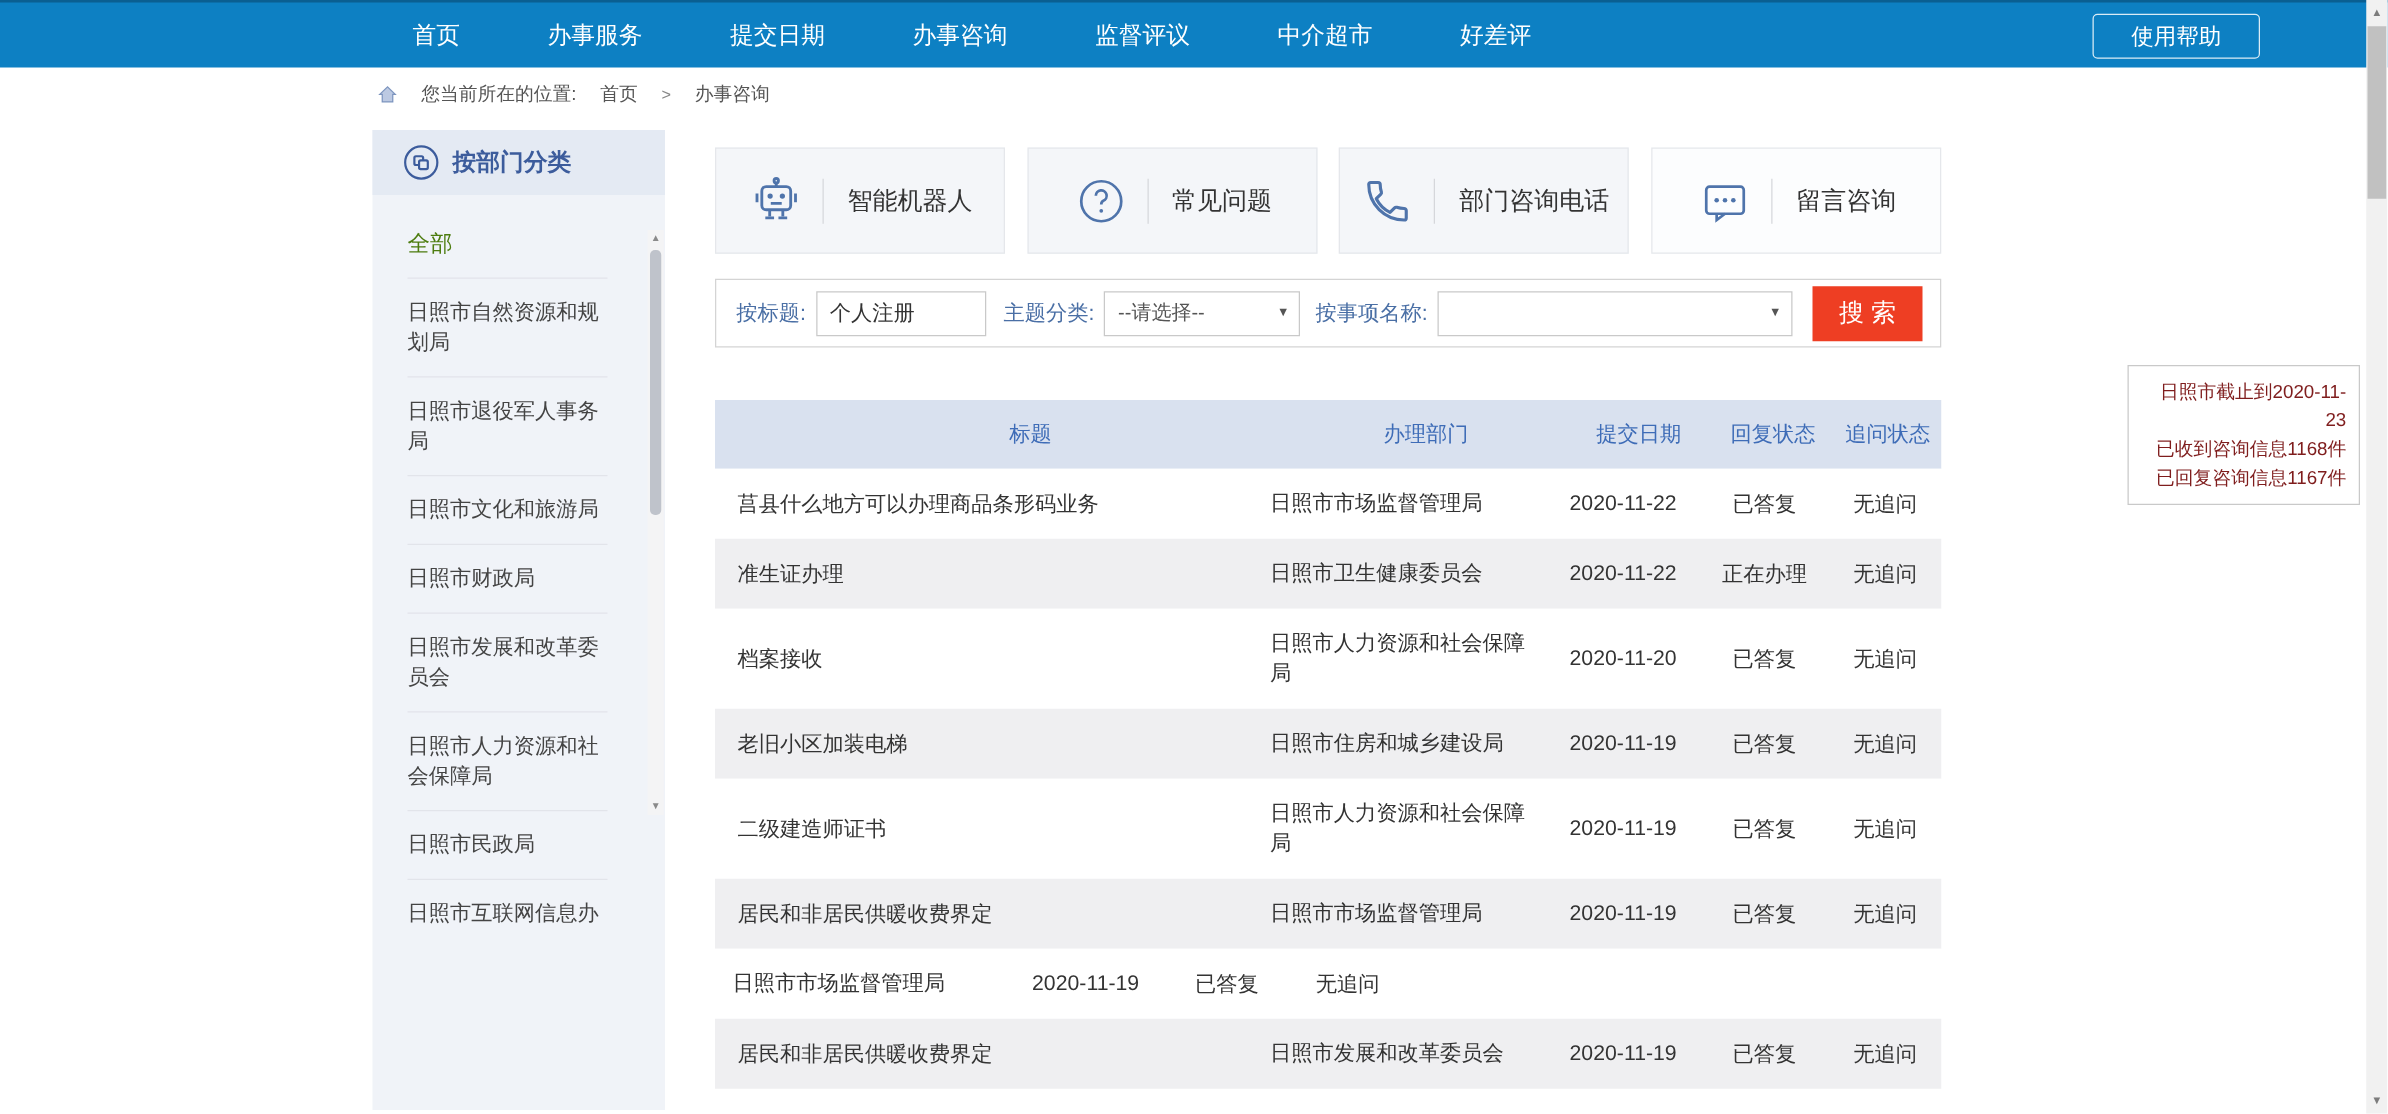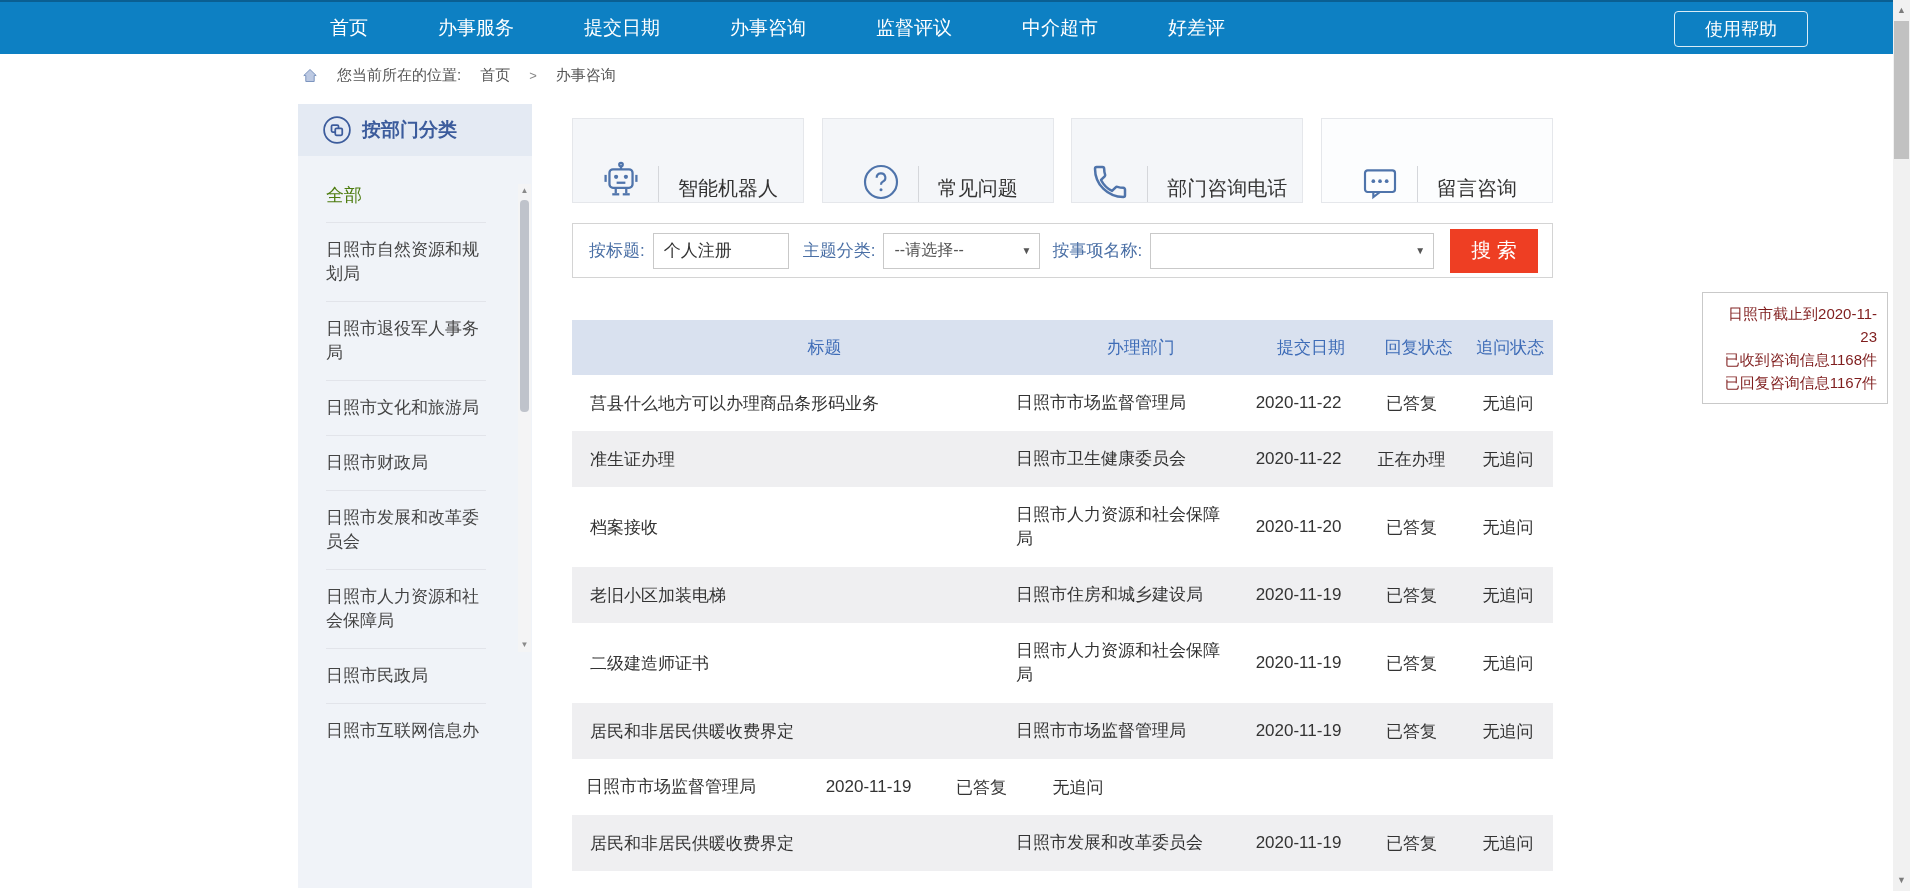--- a/index.html
+++ b/index.html
@@ -32,21 +32,21 @@
   .side-list li.active { color:#4d7c0f; font-size:18px; }
   .side-scrollbar { position:absolute; top:80px; right:1px; width:13px; height:468px; background:#f4f4f5; }
   .sb-arrow { position:absolute; left:0; width:13px; height:14px; font-size:8px; color:#8a8a8a;
     text-align:center; line-height:14px; cursor:pointer; }
   .sb-up { top:0; } .sb-down { bottom:0; }
   .sb-thumb { position:absolute; top:16px; left:2px; width:9px; height:212px; background:#bfc3cb; border-radius:4px; cursor:pointer; }
   
   .main { position:absolute; left:572px; top:118px; width:981px; }
   .quick-row { display:flex; justify-content:space-between; }
   .quick-box { width:232px; height:85px; background:#f4f6f9; border:1px solid #e5e7eb;
-    display:flex; align-items:flex-end; justify-content:center; cursor:pointer; }
+    display:flex; align-items:center; justify-content:center; cursor:pointer; }
   .quick-box:last-child { background:#fcfdfe; }
   .q-icon { width:46px; display:flex; justify-content:center; align-items:center; }
   .q-sep { width:1px; height:36px; background:#d5d7db; margin:0 19px 0 14px; }
   .q-label { font-size:20px; color:#333; }
   
   .search-panel { margin-top:20px; height:55px; border:1px solid #d4d4d4; background:#fff;
     display:flex; align-items:center; padding-left:16px; }
   .s-label { font-size:17px; color:#4a6fa5; margin-right:8px; white-space:nowrap; }
   .s-input { width:136px; height:36px; border:1px solid #c9c9c9; font-size:17px; color:#333;
     padding:0 10px; margin-right:14px; font-family:inherit; }

